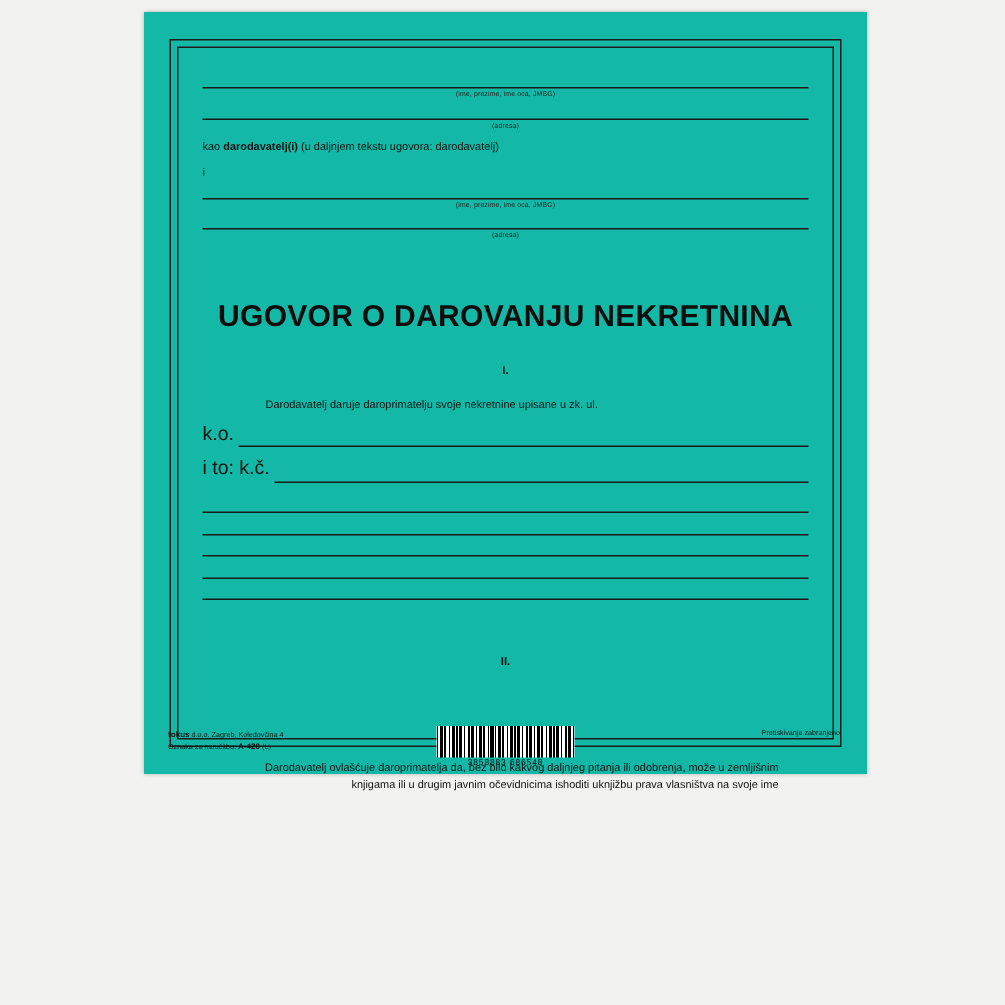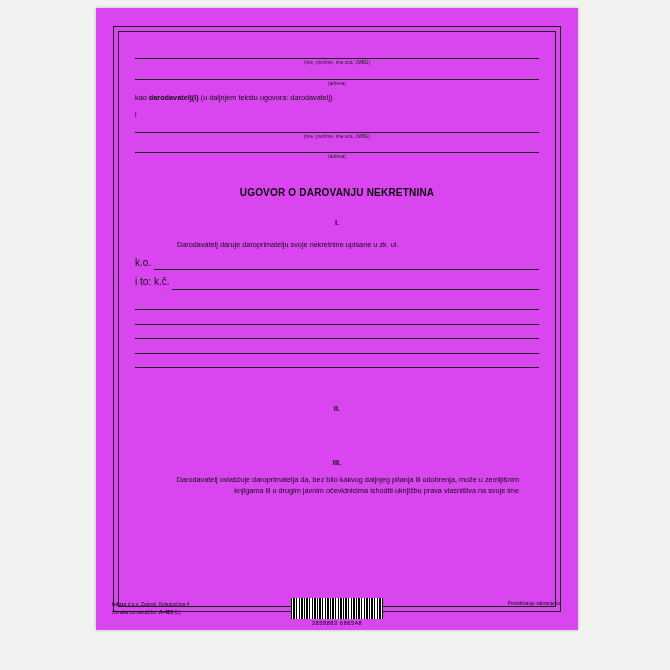--- a/index.html
+++ b/index.html
@@ -18,22 +18,22 @@
     background: #f2f2f0;
     overflow: hidden;
   }
 
   
   .sheet {
     position: absolute;
     left: 96px;
     top: 8px;
     width: 482px;
-    height: 622px;
-    background: #d946ef;
+    height: 508px;
+    background: #14b8a6;
     box-shadow: 0 0 3px rgba(0,0,0,0.25);
   }
 
   .sheet-inner {
     position: absolute;
     left: 17px;
     top: 18px;
     right: 17px;
     bottom: 18px;
     border: 1px solid #1c1c1c;
@@ -72,41 +72,41 @@
     letter-spacing: 0.1px;
     margin-top: 1px;
     margin-bottom: 1px;
   }
 
   .row {
     display: flex;
     align-items: flex-end;
   }
   .row .lbl {
-    font-size: 10px;
+    font-size: 13px;
     white-space: nowrap;
     padding-right: 3px;
     padding-bottom: 1px;
   }
   .row .fill {
     flex: 1;
     border-bottom: 1px solid #1b1b1b;
     height: 11px;
   }
   .textline {
     font-size: 7.3px;
     padding-bottom: 1px;
   }
 
   .title {
     text-align: center;
-    font-size: 10px;
+    font-size: 20px;
     font-weight: bold;
     letter-spacing: 0.2px;
-    margin: 20px 0 18px 0;
+    margin: 32px 0 18px 0;
     color: #0d0d0d;
   }
 
   .sec {
     text-align: center;
     font-size: 7.6px;
     font-weight: bold;
     margin: 10px 0 8px 0;
   }
 

